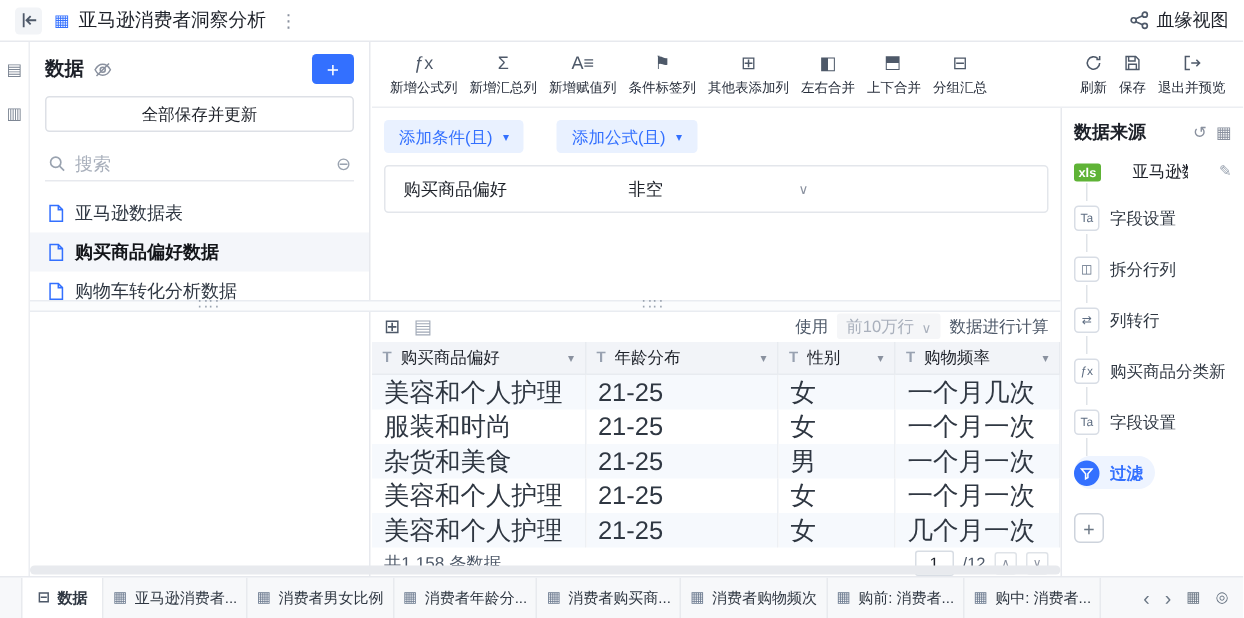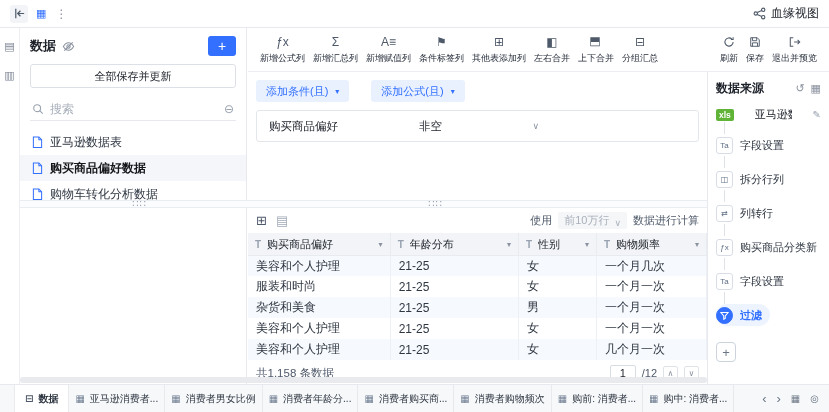--- a/index.html
+++ b/index.html
@@ -70,21 +70,21 @@
   .pv-row-ic { font-size:13px; color:#a3abb8; cursor:pointer; }
   .pv-usage { margin-left:auto; display:flex; align-items:center; gap:6px; font-size:11px; color:#4e5969; }
   .pv-usage .sel { color:#a9b0bc; background:#f5f6f8; padding:1px 6px; border-radius:2px; display:flex; gap:5px; align-items:flex-end; cursor:pointer; }
   .pv-usage .sel .caret { font-size:9px; }
   .pv-table { width:100%; border-collapse:collapse; table-layout:fixed; }
   .pv-table th { height:22px; background:#f2f4f8; border-right:1px solid #e8ebf0; border-bottom:1px solid #e8ebf0; font-weight:normal; padding:0 7px; cursor:pointer; }
   .th-in { display:flex; align-items:center; gap:6px; }
   .t-ic { color:#98a1b0; font-size:10px; font-weight:700; }
   .col-name { font-size:11px; color:#1d2129; flex:1; text-align:left; white-space:nowrap; overflow:hidden; }
   .th-caret { color:#8a919f; font-size:8px; }
-  .pv-table td { height:21px; border-right:1px solid #edf0f4; padding:0 8px; font-size:12px; color:#2f3742; white-space:nowrap; overflow:hidden; }
+  .pv-table td { height:21px; border-right:1px solid #edf0f4; padding:0 8px; font-size:17px; color:#2f3742; white-space:nowrap; overflow:hidden; }
   .pv-table tr.odd td { background:#f6f9fd; }
   .pv-footer { display:flex; align-items:center; padding:0 8px; height:22px; margin-top:2px; }
   .pv-total { font-size:11.5px; color:#4e5969; }
   .pager { margin-left:auto; display:flex; align-items:center; gap:6px; color:#4e5969; font-size:11px; }
   .page-input { width:26px; height:17px; border:1px solid #d8dde4; border-radius:2px; text-align:center; font-size:11px; color:#1d2129; outline:none; }
   .page-btn { width:15px; height:15px; border:1px solid #dfe3e8; border-radius:2px; display:flex; align-items:center; justify-content:center; color:#8a919f; font-size:8px; cursor:pointer; background:#fff; }
 
   
   .right-panel { position:absolute; right:0; top:72px; width:122px; bottom:28px; border-left:1px solid #e7e9ee; background:#fff; padding:8px 8px 0; }
   .rp-header { display:flex; align-items:center; gap:6px; margin-bottom:10px; }
@@ -125,20 +125,21 @@
 <div class="app">
 
   <div class="topbar">
     <span class="back-btn">
       <svg width="13" height="13" viewBox="0 0 14 14" fill="none" stroke="currentColor" stroke-width="1.3">
           <path d="M3 2v10M12 7H5M8 4 5 7l3 3"></path>
         </svg>
     </span>
     <div class="doc-tab">
       <span class="tab-ic">▦</span>
+      <span class="title">亚马逊消费者洞察分析</span>
       <span class="kebab">⋮</span>
     </div>
     <div class="lineage">
       <svg width="13" height="13" viewBox="0 0 14 14" fill="none" stroke-width="1.2">
           <circle cx="3" cy="7" r="1.8"></circle>
           <circle cx="11" cy="3" r="1.8"></circle>
           <circle cx="11" cy="11" r="1.8"></circle>
           <path d="M4.6 6 9.4 3.7M4.6 8 9.4 10.3"></path>
         </svg>
       <span>血缘视图</span>

